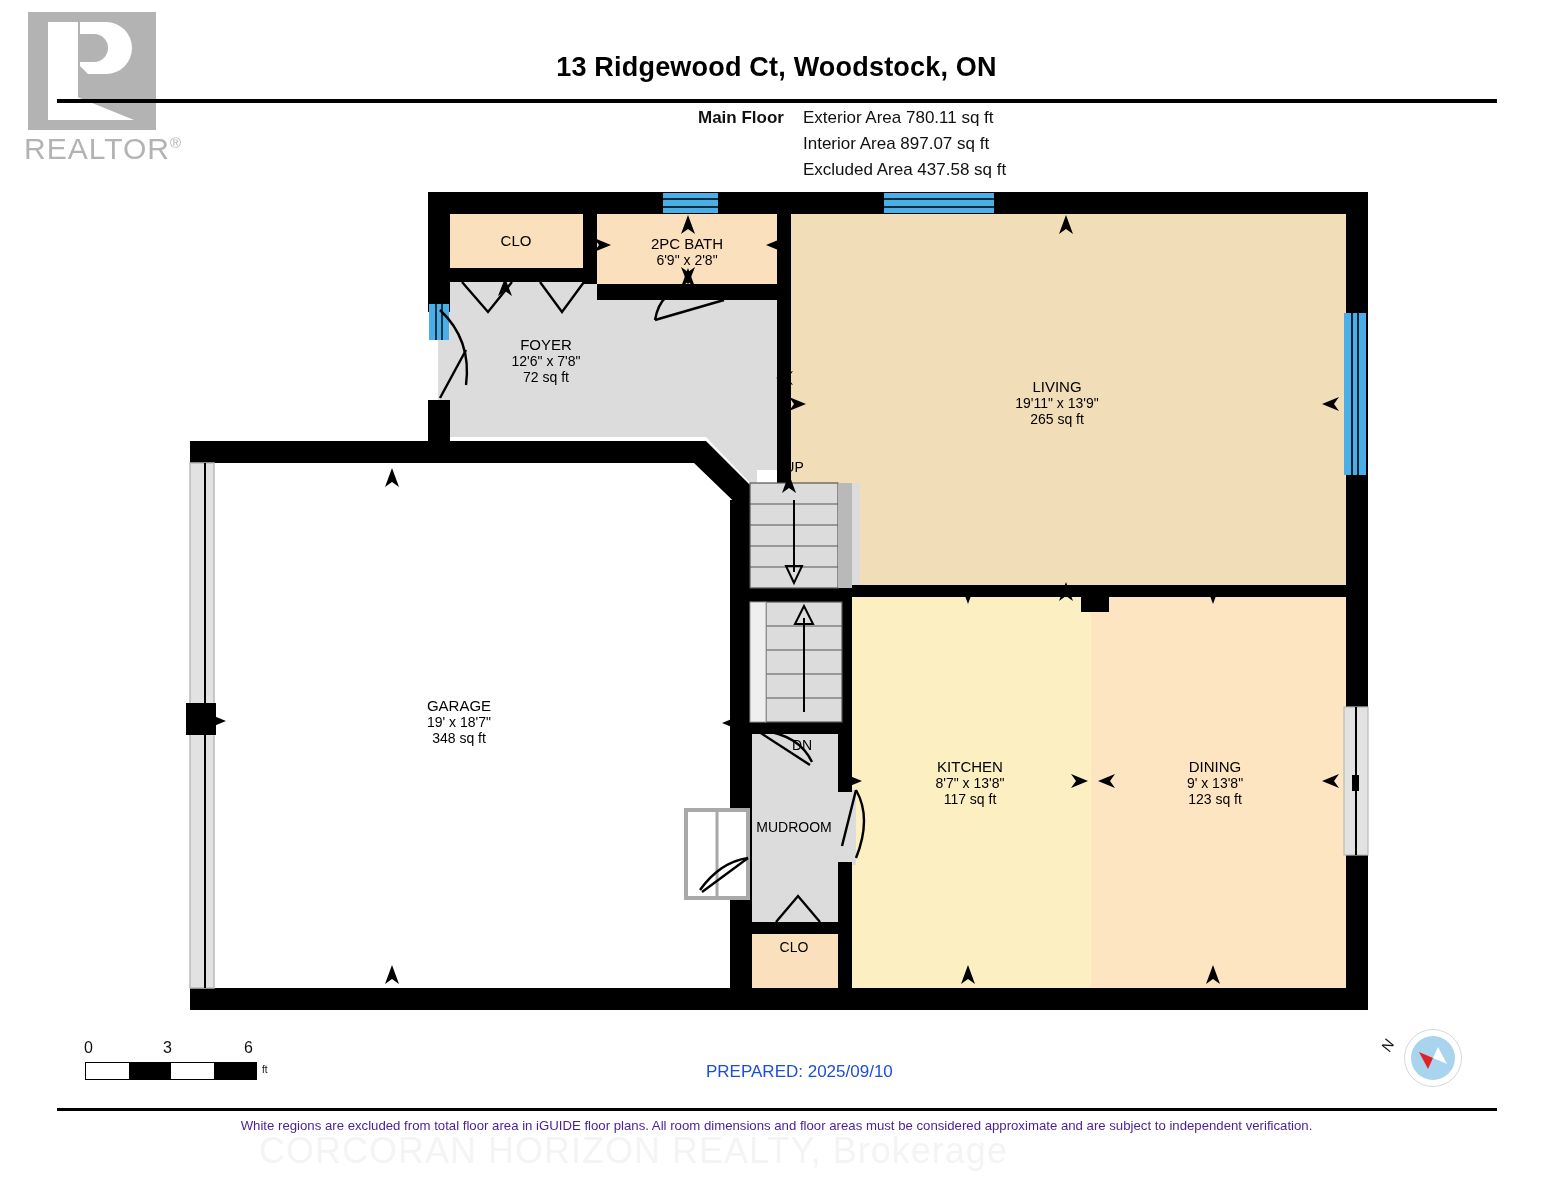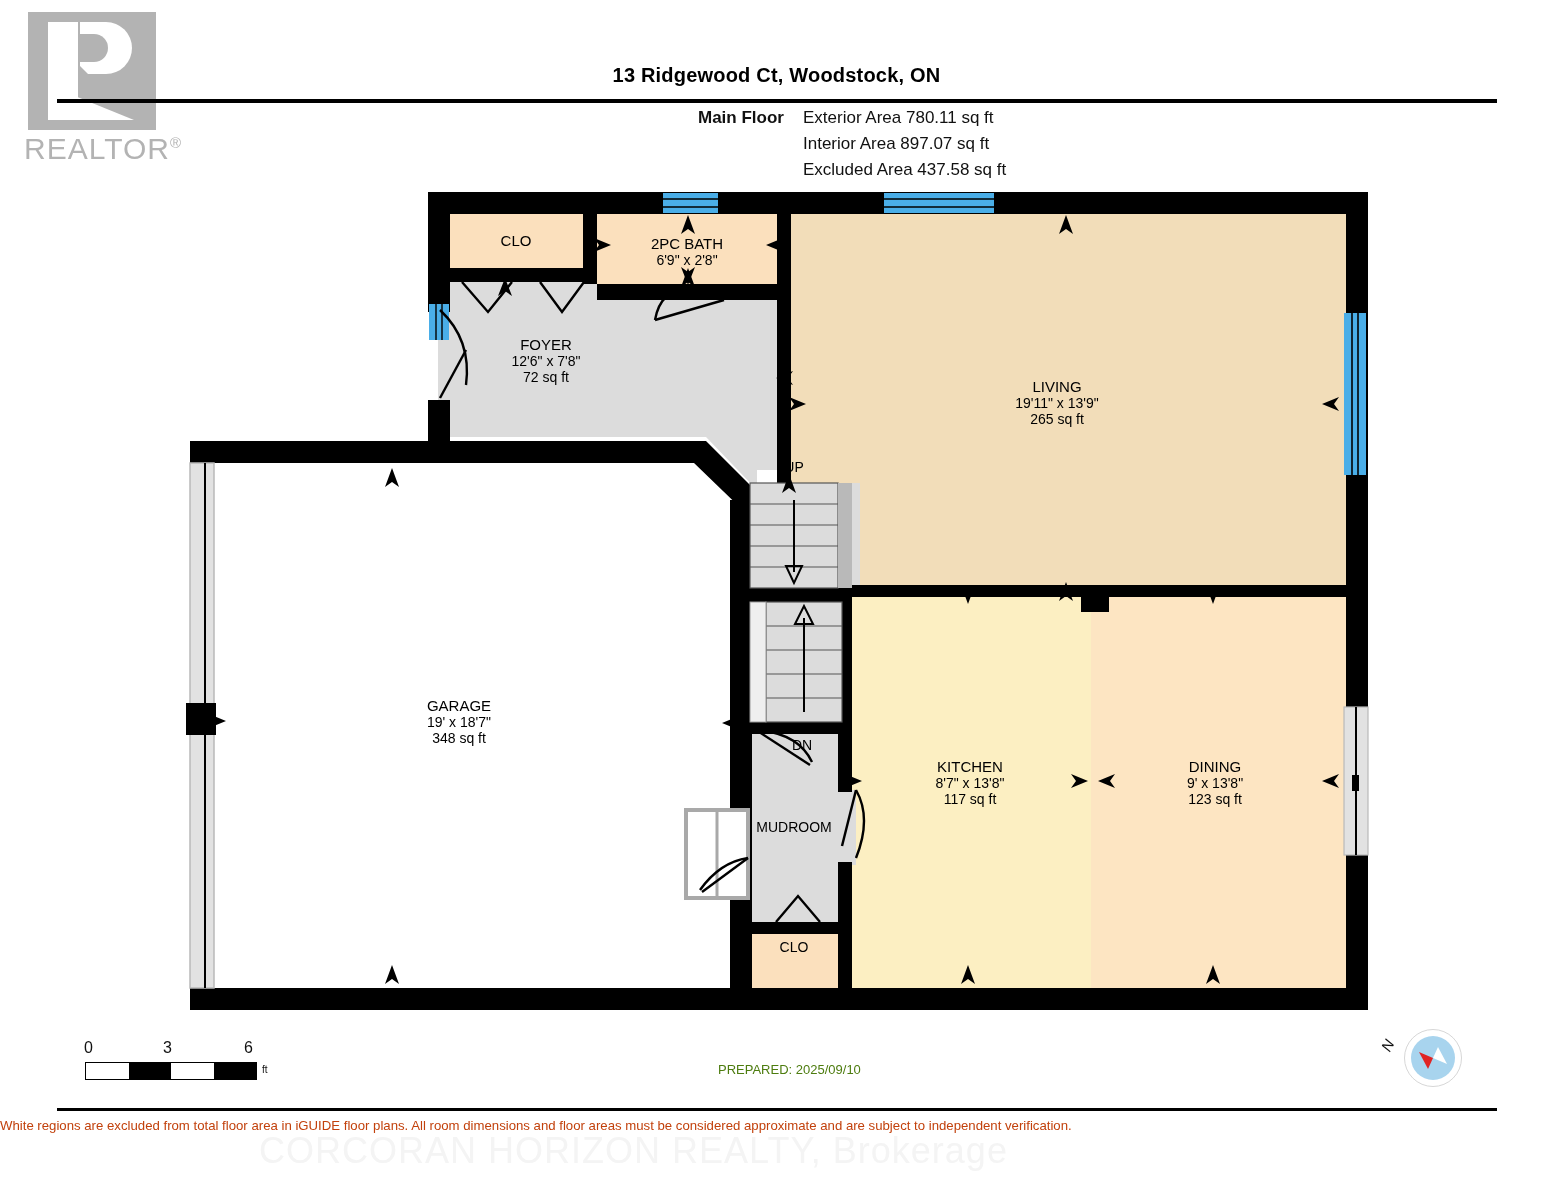--- a/index.html
+++ b/index.html
@@ -20,45 +20,45 @@
   #realtor-logo .bowl-in{position:absolute;left:72px;top:22px;width:28px;height:28px;background:#b3b3b3;
         border-radius:0 14px 14px 0;}
   #realtor-logo .leg{position:absolute;left:70px;top:54px;width:56px;height:54px;background:#fff;
         clip-path:polygon(0 100%,0 58%,100% 100%);}
   #realtor-logo .leg2{position:absolute;left:70px;top:52px;width:58px;height:58px;background:#b3b3b3;
         clip-path:polygon(0 0,100% 100%,0 100%);}
   #realtor-logo .word{position:absolute;left:0;top:120px;width:190px;font-size:30px;letter-spacing:1px;
         color:#b3b3b3;font-family:"Liberation Sans",sans-serif;}
   #realtor-logo .reg{font-size:15px;vertical-align:super;}
 
-  #plan-title{position:absolute;left:0;top:64px;width:1553px;text-align:center;
-      font-size:20px;font-weight:bold;color:#000;letter-spacing:.2px;}
+  #plan-title{position:absolute;left:0;top:52px;width:1553px;text-align:center;
+      font-size:27px;font-weight:bold;color:#000;letter-spacing:.2px;}
   #header-rule{position:absolute;left:57px;top:99px;width:1440px;height:4px;background:#000;}
 
   #summary{position:absolute;left:698px;top:108px;font-size:17px;color:#111;}
   #summary .row{display:flex;align-items:flex-start;height:26px;}
   #summary .lbl{font-weight:bold;width:97px;}
   #summary .val{margin-left:8px;text-align:center;}
 
   
   #floorplan{position:absolute;left:0;top:0;width:1553px;height:1030px;}
 
   
   #scalebar{position:absolute;left:85px;top:1062px;width:170px;height:16px;
        border:1.6px solid #000;display:flex;background:#fff;}
   #scalebar div{height:100%;}
   .seg-b{background:#000;} .seg-w{background:#fff;}
   .scale-num{position:absolute;font-size:16px;color:#111;}
   #scale-ft{position:absolute;left:262px;top:1064px;font-size:10px;color:#111;}
 
-  #prepared{position:absolute;left:706px;top:1062px;font-size:13px;color:#4d7c0f;margin-left:12px;}
+  #prepared{position:absolute;left:706px;top:1062px;font-size:17px;color:#1d4ed8;}
 
   #footer-rule{position:absolute;left:57px;top:1108px;width:1440px;height:3px;background:#000;}
-  #disclaimer{position:absolute;left:0;top:1118px;width:1553px;
-       font-size:13.2px;color:#c2410c;}
+  #disclaimer{position:absolute;left:0;top:1118px;width:1553px;text-align:center;
+       font-size:13.2px;color:#4c1d95;}
 
   #watermark{position:absolute;left:0;top:1130px;width:1267px;text-align:center;
        font-size:36px;color:#f4f4f4;letter-spacing:1px;white-space:nowrap;}
 
   
   #compass{position:absolute;left:1404px;top:1029px;width:58px;height:58px;}
   #compass .ring{position:absolute;inset:0;border-radius:50%;border:1.5px solid #d7d7d7;background:#fff;}
   #compass .disc{position:absolute;left:7px;top:7px;width:44px;height:44px;border-radius:50%;background:#a8d4ee;}
   #compass .n-label{position:absolute;left:-22px;top:8px;font-size:15px;font-style:italic;color:#111;
        transform:rotate(-62deg);}

